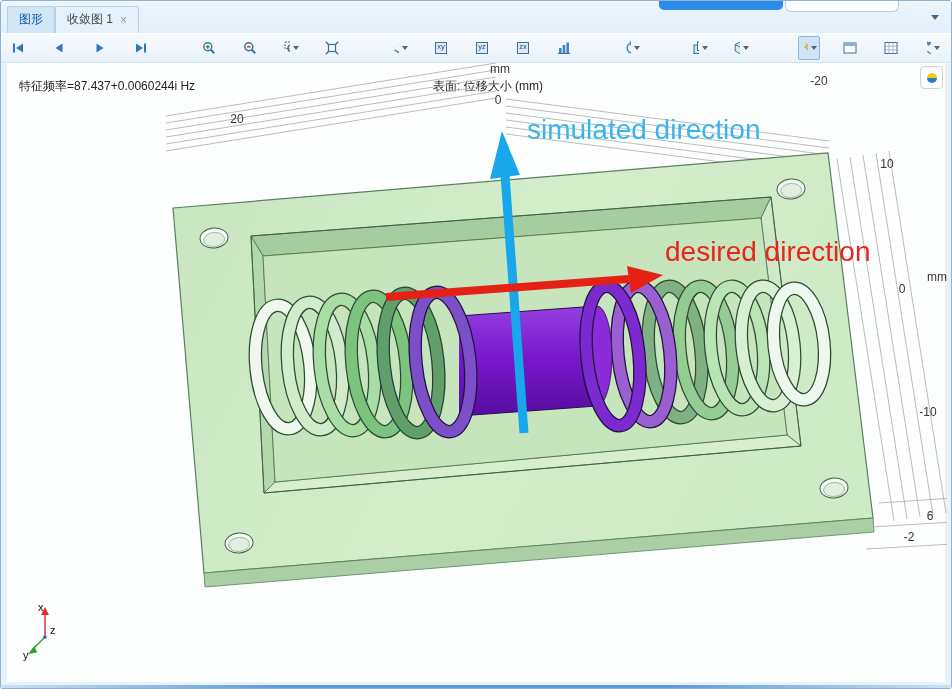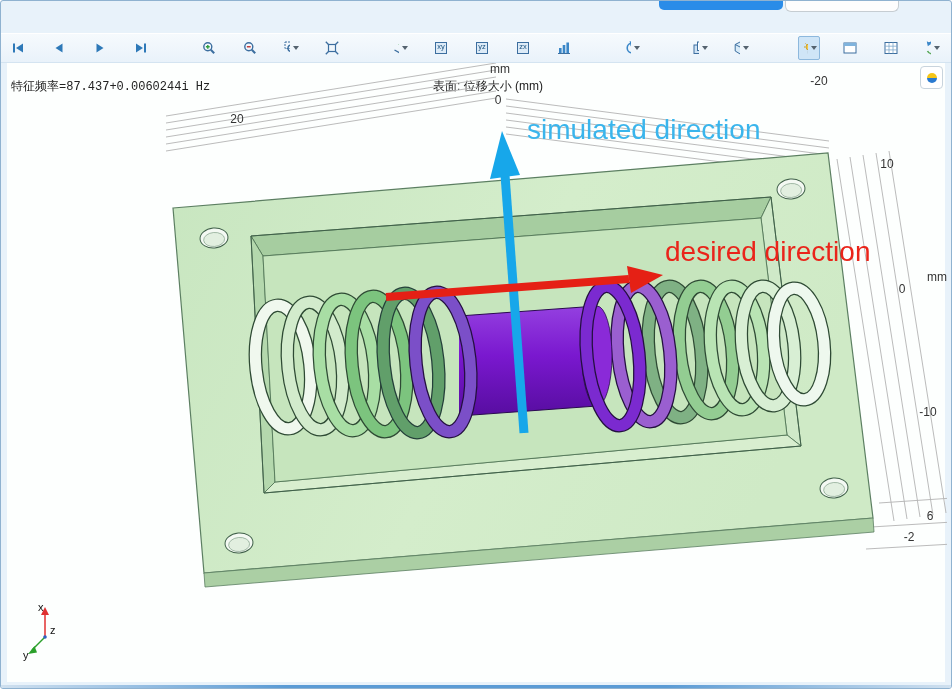--- a/index.html
+++ b/index.html
@@ -33,34 +33,44 @@
   .tb.active{background:#cfe5f7;border-color:#8db8dd;}
   .tb svg{display:block;}
   .sep{width:1px;height:19px;background:#c3d7e8;margin:0 4px;}
   .caret{width:0;height:0;border-left:3px solid transparent;border-right:3px solid transparent;
     border-top:4px solid #55636f;margin-left:3px;}
   .vlabel{position:absolute;left:0;top:5px;width:100%;text-align:center;font-size:7.5px;
     color:#18507e;pointer-events:none;}
   
   .graphics{position:absolute;top:62px;left:6px;right:6px;bottom:6px;background:#fdfffe;}
   .anno{position:absolute;top:15px;font-size:12px;color:#222;white-space:nowrap;}
-  .anno-left{left:4px;font-family:Liberation Mono, monospace;}
+  .anno-left{left:12px;}
   .anno-center{left:426px;}
   .scene{position:absolute;left:0;top:0;}
   .float-btn{position:absolute;right:2px;top:3px;width:21px;height:21px;background:#ffffff;
     border:1px solid #c9d4dd;border-radius:4px;display:flex;align-items:center;justify-content:center;}
   .bottom-edge{position:absolute;bottom:0;left:0;right:0;height:3px;
     background:linear-gradient(90deg,#cfe0ef,#5a9bd5 30%,#5a9bd5 70%,#cfe0ef);}
   text{font-family:"Liberation Sans",sans-serif;}
 </style>
 </head>
 <body>
 
 <div class="window">
 
+  <div class="tabbar">
+    <div class="tab active">
+      <span>图形</span>
+    </div>
+    <div class="tab">
+      <span>收敛图 1</span>
+      <span class="tab-close">×</span>
+    </div>
+    <div class="tab-chevron"></div>
+  </div>
   <div class="pill-blue"></div>
   <div class="pill-white"></div>
 
   <div class="toolbar">
     <button class="tb">
       <svg width="16" height="16">
           <rect x="3" y="3.5" width="2" height="9" fill="#2e79b8"></rect>
           <polygon points="13,3.5 13,12.5 6,8" fill="#2e79b8"></polygon>
         </svg>
     </button>

